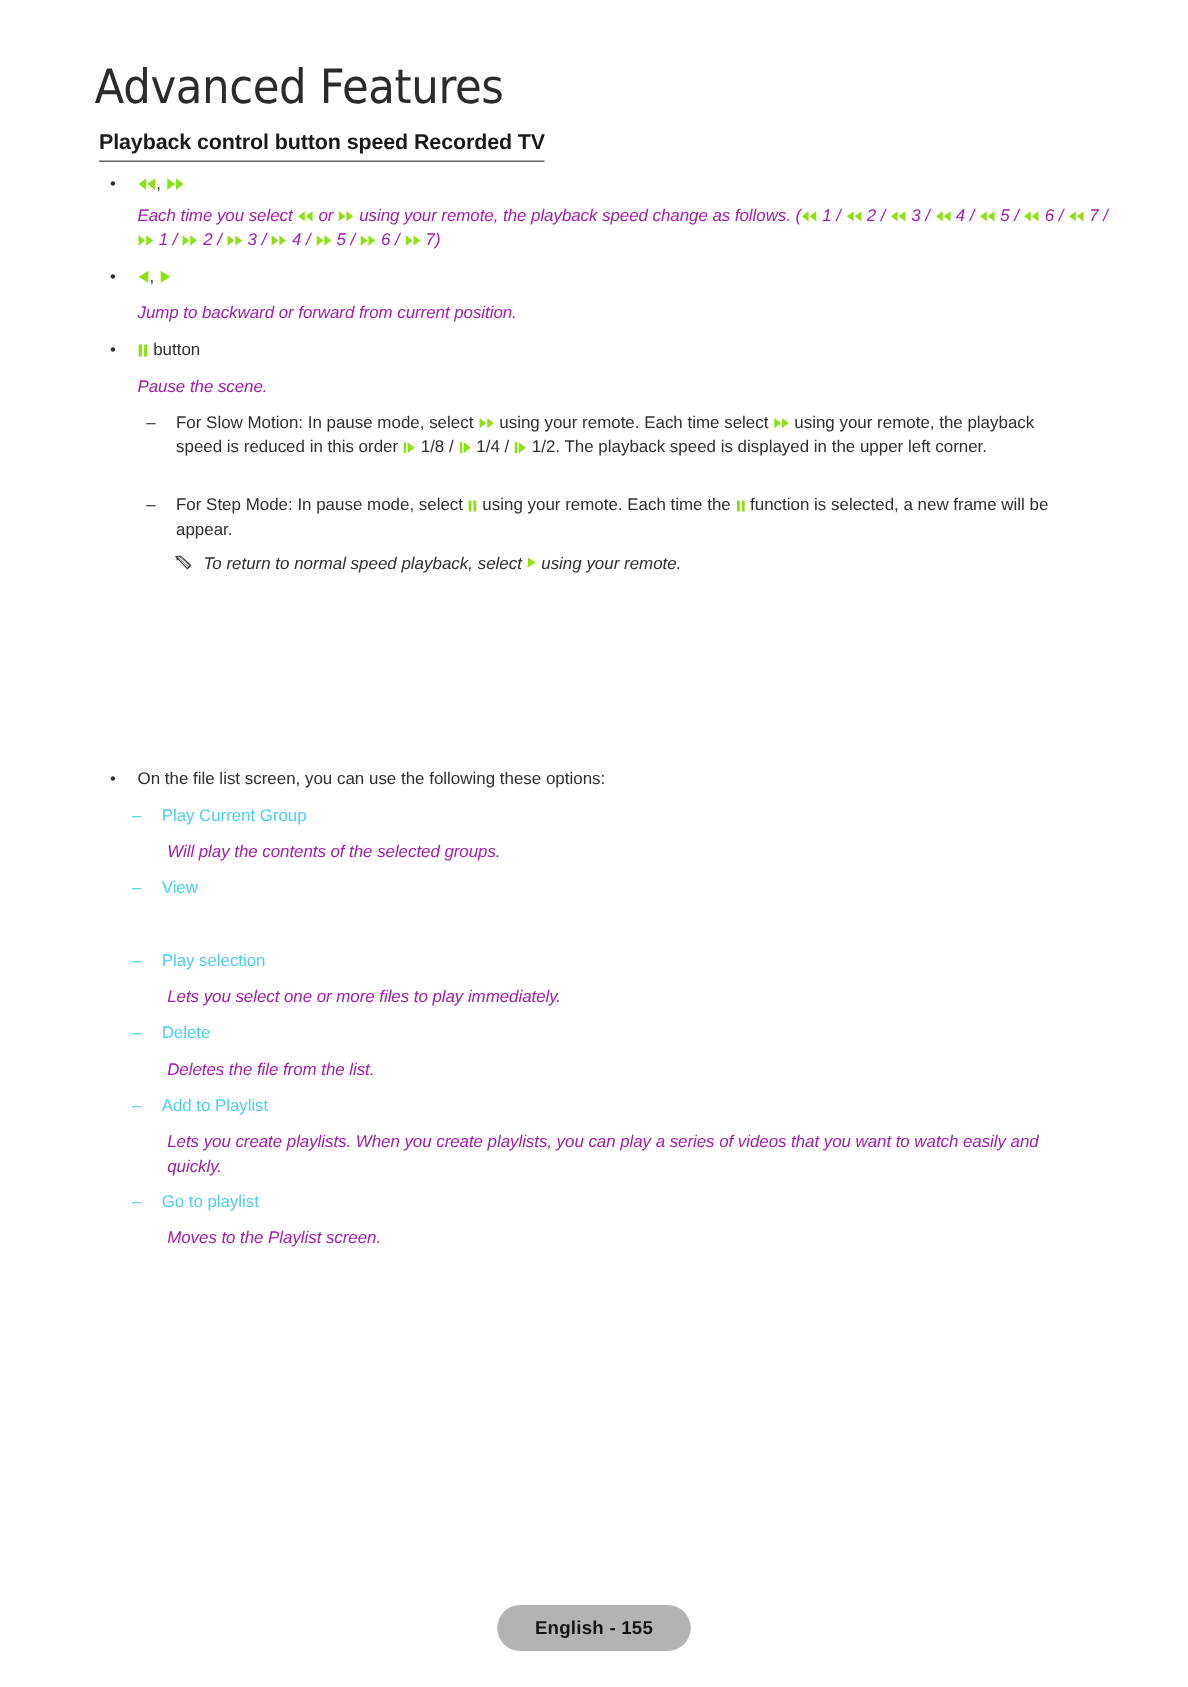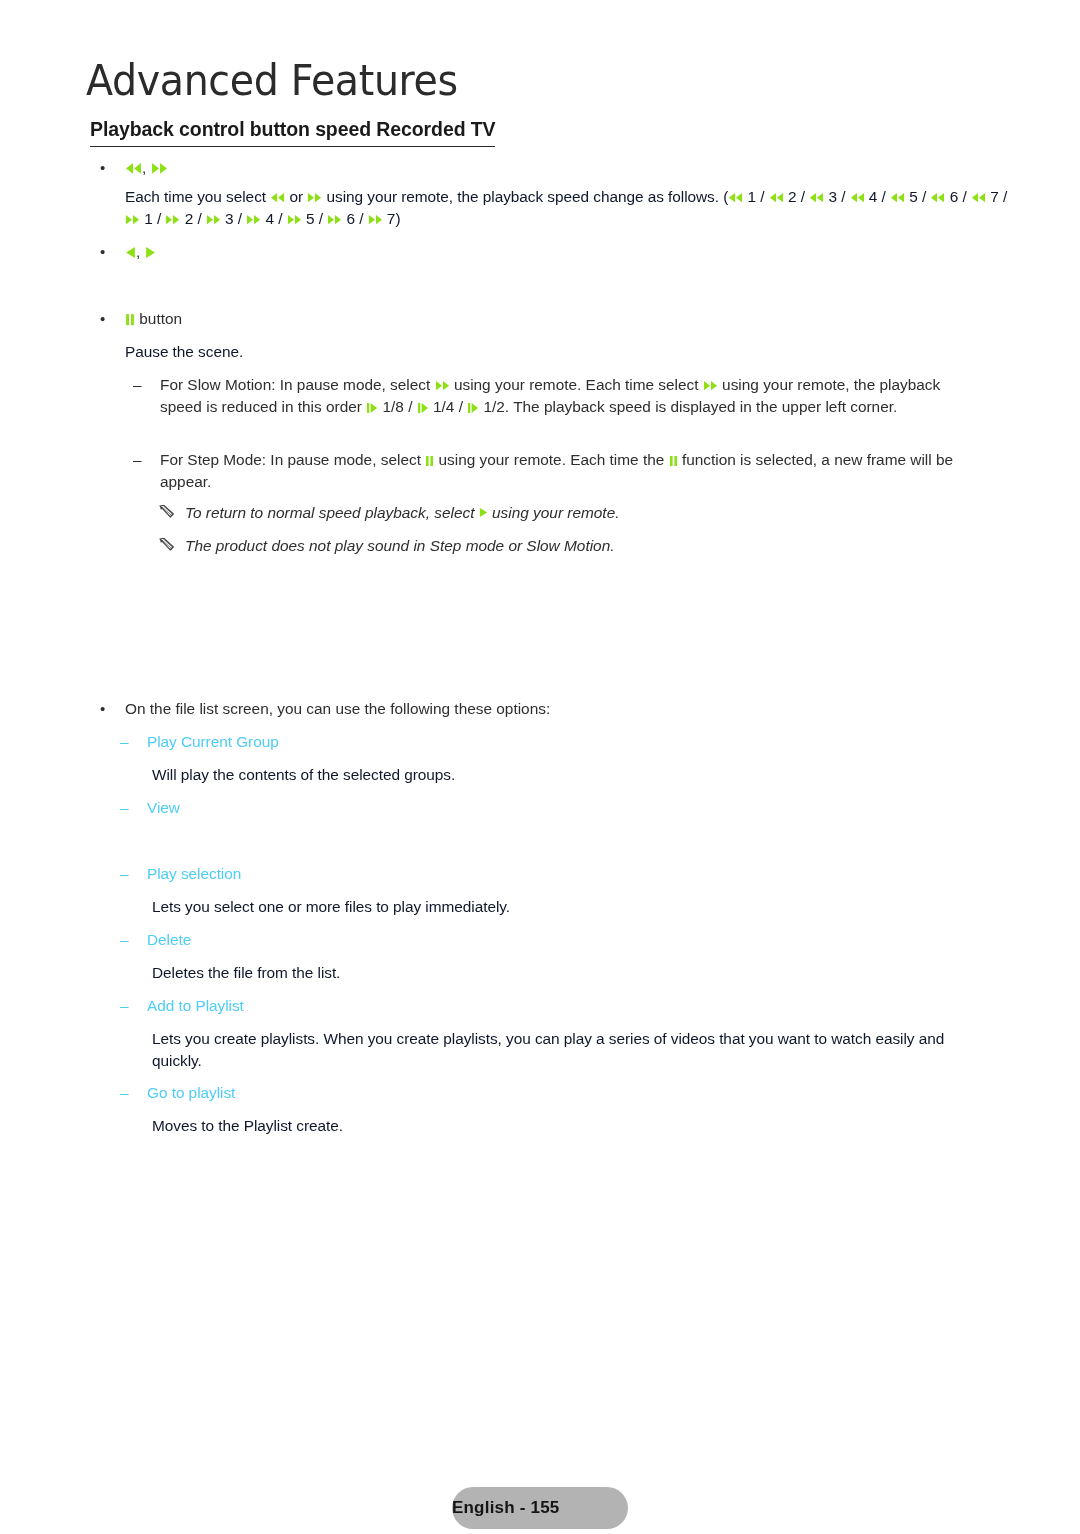--- a/index.html
+++ b/index.html
@@ -50,22 +50,23 @@
     letter-spacing: -0.1px;
   }
   #sec1 { left: 90px; top: 118px; }
   #sec2 { left: 95px; top: 661px; }
 
   
   .blk {
     position: absolute;
     font-size: 15.4px;
     line-height: 21.5px;
-    color: #0f172a;
+    color: #a21caf;
     letter-spacing: -0.05px;
+    font-style: italic;
   }
 
   .bullet-row {
     position: absolute;
     font-size: 15.4px;
     line-height: 21px;
     color: #2e2e2e;
   }
   .bullet-dot {
     position: absolute;
@@ -141,21 +142,21 @@
   .footer-pill {
     position: absolute;
     left: 452px;
     top: 1459px;
     width: 176px;
     height: 42px;
     border-radius: 21px;
     background: #b3b3b3;
     display: flex;
     align-items: center;
-    margin-top: 28px;
+    justify-content: center;
   }
   .footer-pill span {
     font-size: 17px;
     font-weight: bold;
     color: #141414;
     letter-spacing: 0.2px;
   }
 </style>
 </head>
 <body>
@@ -235,20 +236,21 @@
     <span class="bullet-dot">•</span>
     <span class="bullet-body">
       <span class="ic ic-left ic-big"><svg viewBox="0 0 10 12">
             <path d="M9 1 L9 11 L1 6 Z" fill="#8CE013"></path>
           </svg></span><span>,&nbsp;</span><span class="ic ic-right ic-big"><svg viewBox="0 0 10 12">
             <path d="M1 1 L1 11 L9 6 Z" fill="#8CE013"></path>
           </svg></span>
     </span>
   </div>
 
+  <div class="blk" style="left:125px; top:274px; width:890px;">Jump to backward or forward from current position.</div>
 
   <div class="bullet-row" style="left:100px; top:308px; width:400px;">
     <span class="bullet-dot">•</span>
     <span class="bullet-body">
       <span class="ic ic-pause ic-big"><svg viewBox="0 0 9 12">
             <rect x="1" y="1" width="2.6" height="10" fill="#8CE013"></rect>
             <rect x="5.4" y="1" width="2.6" height="10" fill="#8CE013"></rect>
           </svg></span><span> button</span>
     </span>
   </div>
@@ -294,32 +296,20 @@
           <path d="M13.0 12.6 L16.2 9.3" stroke="#3a3a3a" stroke-width="1.1"></path>
           <path d="M4.0 2.0 L14.4 11.1" stroke="#3a3a3a" stroke-width="0.7"></path>
           <path d="M5.6 0.9 L15.6 9.9" stroke="#3a3a3a" stroke-width="0.7"></path>
         </svg>
       </span>
     <span class="note-body"><span>To return to normal speed playback, select </span><span class="ic ic-play"><svg viewBox="0 0 10 12">
             <path d="M1 1 L1 11 L9 6 Z" fill="#8CE013"></path>
           </svg></span><span> using your remote.</span></span>
   </div>
 
-  <div class="note-row" style="left:158px; top:535px; width:850px;">
-    <span class="ic ic-note" style="position:absolute;left:0;top:3px;">
-        <svg viewBox="0 0 18 14">
-          <path d="M2.2 1.1 L6.2 0.3 L16.2 9.3 L13.0 12.6 Z" fill="none" stroke="#3a3a3a" stroke-width="1.1"></path>
-          <path d="M2.2 1.1 L5.0 3.6 L3.0 5.0 Z" fill="#3a3a3a"></path>
-          <path d="M13.0 12.6 L16.2 9.3" stroke="#3a3a3a" stroke-width="1.1"></path>
-          <path d="M4.0 2.0 L14.4 11.1" stroke="#3a3a3a" stroke-width="0.7"></path>
-          <path d="M5.6 0.9 L15.6 9.9" stroke="#3a3a3a" stroke-width="0.7"></path>
-        </svg>
-      </span>
-    <span class="note-body">The product does not play sound in Step mode or Slow Motion.</span>
-  </div>
 
 
 
   <div class="bullet-row" style="left:100px; top:698px; width:880px;">
     <span class="bullet-dot">•</span>
     <span class="bullet-body">On the file list screen, you can use the following these options:</span>
   </div>
 
   <div class="dash-row opt-link" style="left:120px; top:731px; width:800px;">
     <span class="dash-mark">–</span>
@@ -347,19 +337,19 @@
   <div class="dash-row opt-link" style="left:120px; top:995px; width:800px;">
     <span class="dash-mark">–</span>
     <span class="dash-body">Add to Playlist</span>
   </div>
   <div class="blk" style="left:152px; top:1028px; width:800px;">Lets you create playlists. When you create playlists, you can play a series of videos that you want to watch easily and quickly.</div>
 
   <div class="dash-row opt-link" style="left:120px; top:1082px; width:800px;">
     <span class="dash-mark">–</span>
     <span class="dash-body">Go to playlist</span>
   </div>
-  <div class="blk" style="left:152px; top:1115px; width:860px;">Moves to the Playlist create.</div>
+  <div class="blk" style="left:152px; top:1115px; width:860px;">Moves to the Playlist screen.</div>
 
   <div class="footer-pill">
     <span>English - 155</span>
   </div>
 
 </div>
 
 </body></html>

